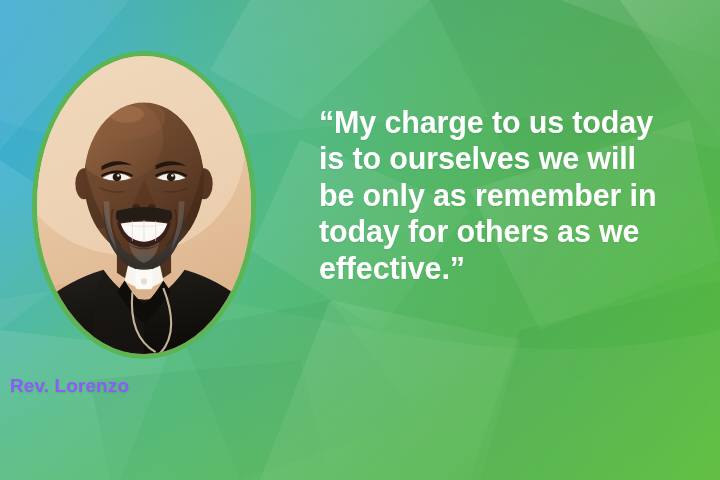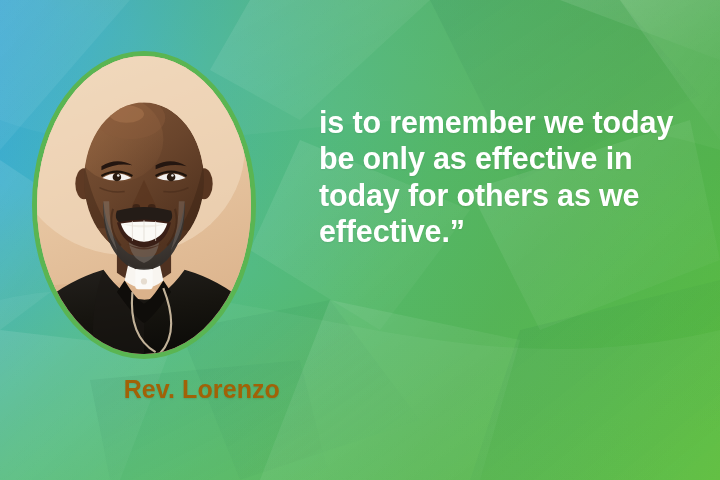--- a/index.html
+++ b/index.html
@@ -71,23 +71,23 @@
     height: 100%;
     display: block;
   }
 
   
   .name-block {
     position: absolute;
     left: 10px;
     top: 374px;
     width: 270px;
-    text-align: right;
-    color: #a16207;
-    font-size: 25px;
+    text-align: left;
+    color: #8b5cf6;
+    font-size: 19px;
     font-weight: bold;
     line-height: 1.22;
     letter-spacing: 0.1px;
     text-shadow: 0 1px 2px rgba(0,0,0,0.10);
   }
 
   
   .quote-block {
     position: absolute;
     left: 319px;
@@ -243,19 +243,20 @@
         <path d="M144,158 Q150,178 136,196" stroke="#3a2114" stroke-width="2" fill="none" opacity="0.5"></path>
       </svg>
     </div>
   </div>
 
   <div class="name-block">
     <span>Rev. Lorenzo</span><br>
   </div>
 
   <div class="quote-block">
-    <span class="quote-line">is to remember we today</span>
-    <span class="quote-line">be only as effective in</span>
+    <span class="quote-line">“My charge to us today</span>
+    <span class="quote-line">is to ourselves we will</span>
+    <span class="quote-line">be only as remember in</span>
     <span class="quote-line">today for others as we</span>
     <span class="quote-line">effective.”</span>
   </div>
 
 </div>
 
 </body></html>

